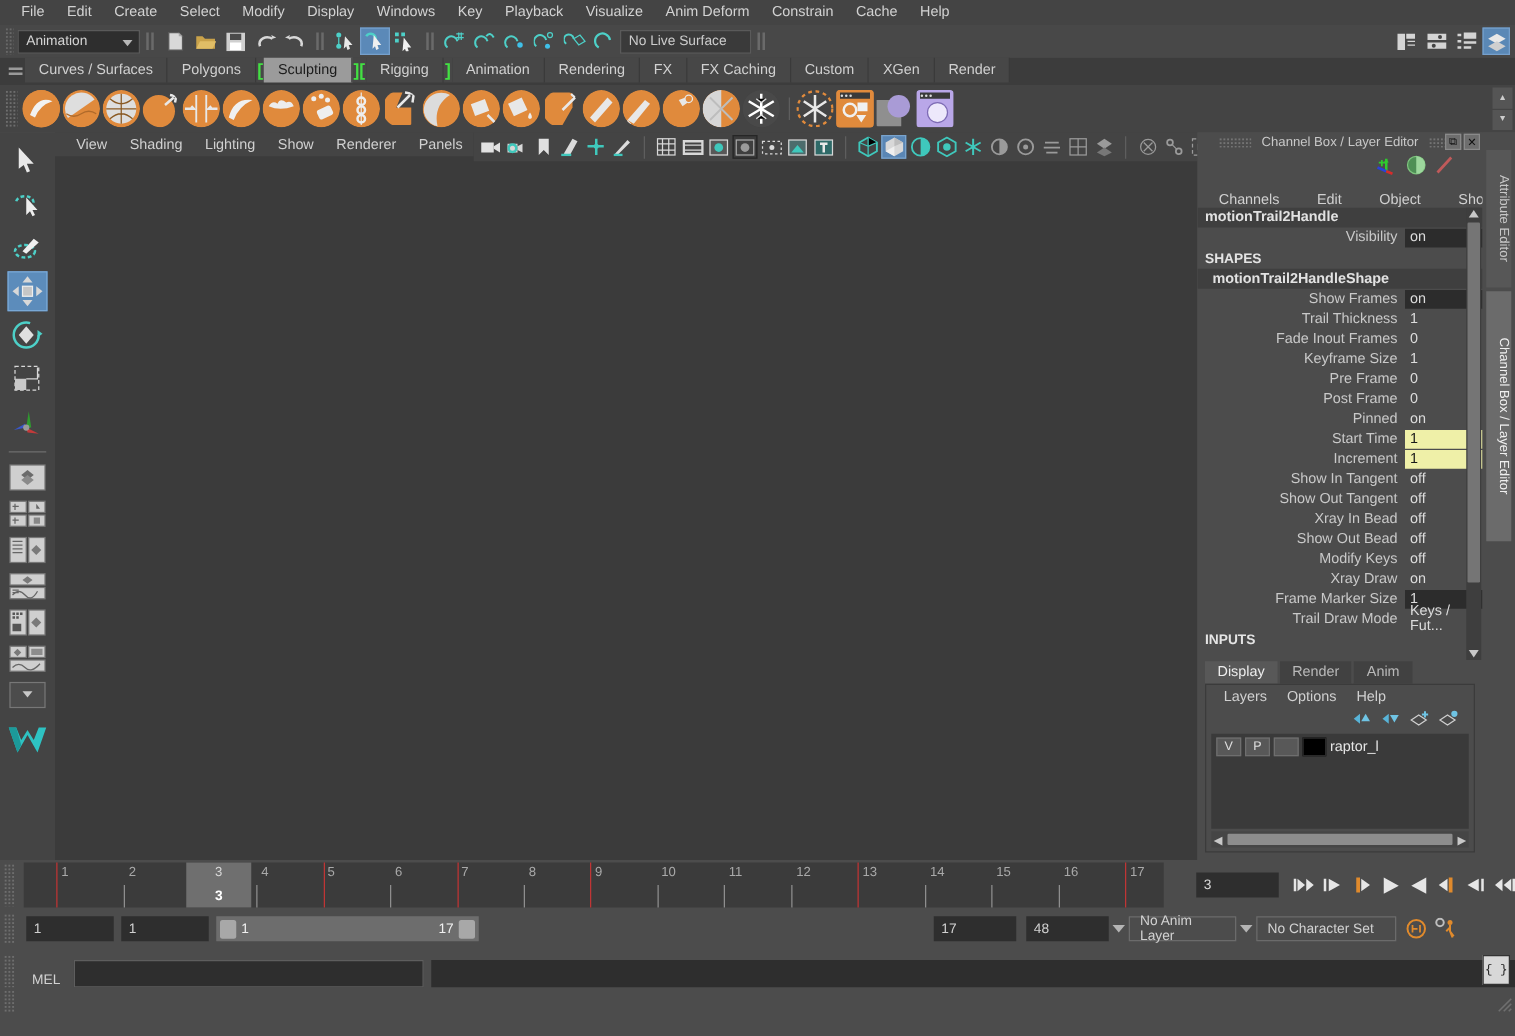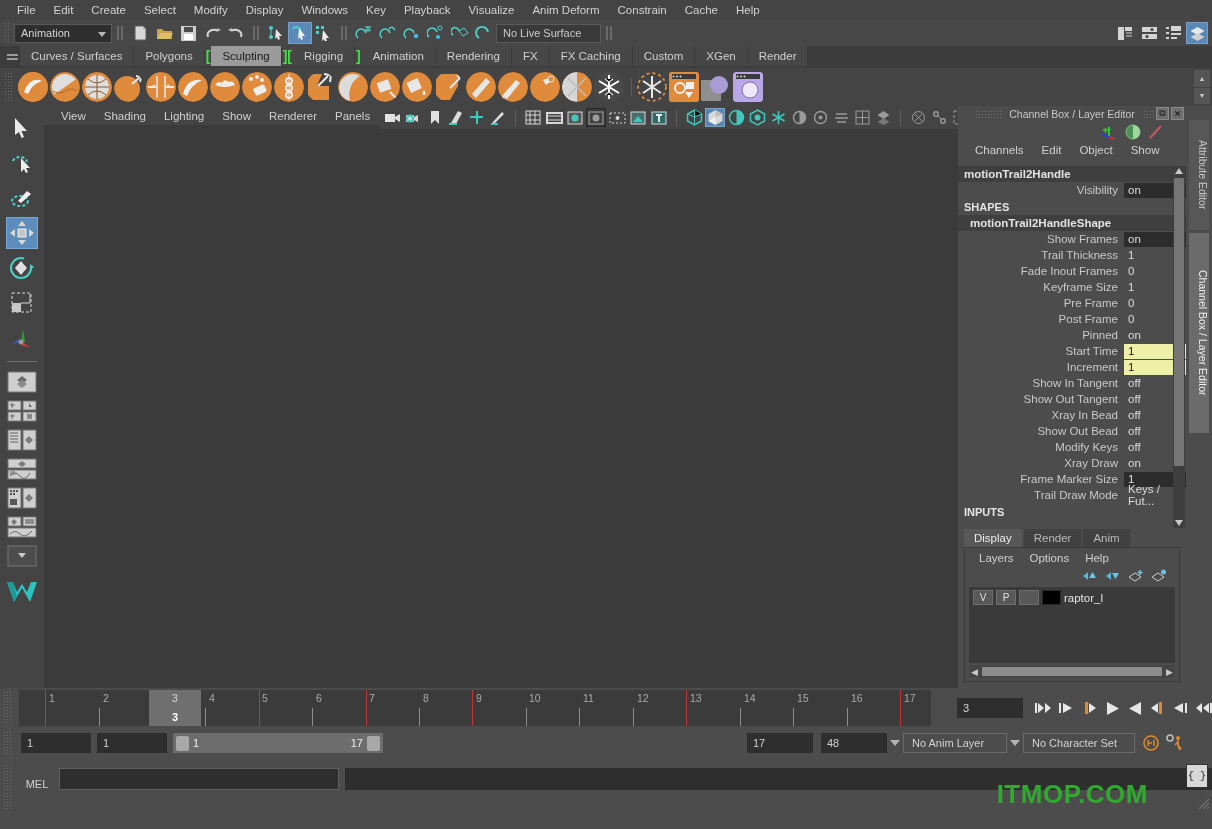--- a/index.html
+++ b/index.html
@@ -83,21 +83,21 @@
   .rightpanel { width:254px; background:#4c4c4c; display:flex; position:relative; }
   .cb { width:228px; display:flex; flex-direction:column; }
   .cbtitle { height:16px; background:#4c4c4c; display:flex; align-items:center; font-size:10.5px;
              color:#c8c8c8; position:relative; justify-content:center;}
   .dotgrip { width:26px;height:8px;background-image:radial-gradient(#747474 38%, transparent 39%);
              background-size:3px 3px;}
   .cbwinbtns { position:absolute; right:2px; top:1px; display:flex; gap:2px;}
   .cbwinbtns span { width:13px;height:13px;background:#6e6e6e;border:1px solid #8a8a8a;
                     display:flex;align-items:center;justify-content:center;font-size:9px;color:#111;}
   .cbicons { height:22px; display:flex; align-items:center; justify-content:flex-end; gap:7px; padding-right:22px;}
-  .cbmenu { height:22px; display:flex; align-items:flex-start; padding-left:8px; }
+  .cbmenu { height:22px; display:flex; align-items:flex-end; padding-left:8px;gap:12px; }
   .cbmenu .mi { padding:0 9px; font-size:11.5px; color:#d0d0d0;}
   .cblist { flex:1; background:#4c4c4c; position:relative; overflow:hidden; font-size:11.5px; }
   .cbnode { background:#3f3f3f; color:#e2e2e2; font-weight:bold; padding:2px 0 2px 6px; font-size:11.5px;}
   .cbsection { color:#e4e4e4; font-weight:bold; padding:3px 0 2px 6px; font-size:11px;}
   .cbshape { background:#3f3f3f; color:#e2e2e2; font-weight:bold; padding:2px 0 2px 12px; }
   .chrow { display:flex; height:16px; align-items:center; }
   .chlab { flex:1; text-align:right; padding-right:6px; color:#c9c9c9; white-space:nowrap; overflow:hidden;}
   .chval { width:62px; height:15px; padding-left:4px; display:flex; align-items:center; color:#dcdcdc;}
   .chval.box { background:#2c2c2c; }
   .chval.hl  { background:#eff0a8; color:#1a1a1a; }
@@ -1305,21 +1305,21 @@
       <div class="rhandle"></div>
       <span class="rtxt" style="margin-right:auto;margin-left:4px">1</span>
       <span class="rtxt" style="margin-right:4px">17</span>
       <div class="rhandle"></div>
     </div>
     <div class="numfield" style="width:66px;margin-left:364px">17</div>
     <div class="numfield" style="width:66px;margin-left:8px">48</div>
     <div class="drop">
         <i></i>
       </div>
-    <div class="combo" style="width:104px">No Anim Layer</div>
+    <div class="combo" style="width:86px">No Anim Layer</div>
     <div class="drop">
         <i></i>
       </div>
     <div class="combo" style="width:112px">No Character Set</div>
     <div class="pbtn" style="margin-left:6px">
       <svg width="20" height="18" viewBox="0 0 20 18">
           <circle cx="10" cy="9" r="7" fill="none" stroke="#e08a2c" stroke-width="1.6"></circle>
           <path d="M7 6v6M7 9h4M13 6v6" stroke="#e08a2c" stroke-width="1.4"></path>
         </svg>
       </div>
@@ -1334,21 +1334,20 @@
 
   <div class="melbar">
     <div class="tgrip" style="height:26px"></div>
     <div class="mellabel">MEL</div>
     <div class="melin" style="width:280px"></div>
     <div class="melout"></div>
   </div>
 
   <div class="statusbar">
     <div class="tgrip" style="height:18px"></div>
-    <div class="watermark">ITMOP.COM</div>
     <div class="scriptbtn">{ }</div>
     <div class="grip-corner">
       <svg width="16" height="16" viewBox="0 0 16 16">
           <g stroke="#6f6f6f" stroke-width="1.3">
             <path d="M15 5L5 15M15 9L9 15M15 13l-2 2"></path>
           </g>
         </svg>
     </div>
   </div>
 

